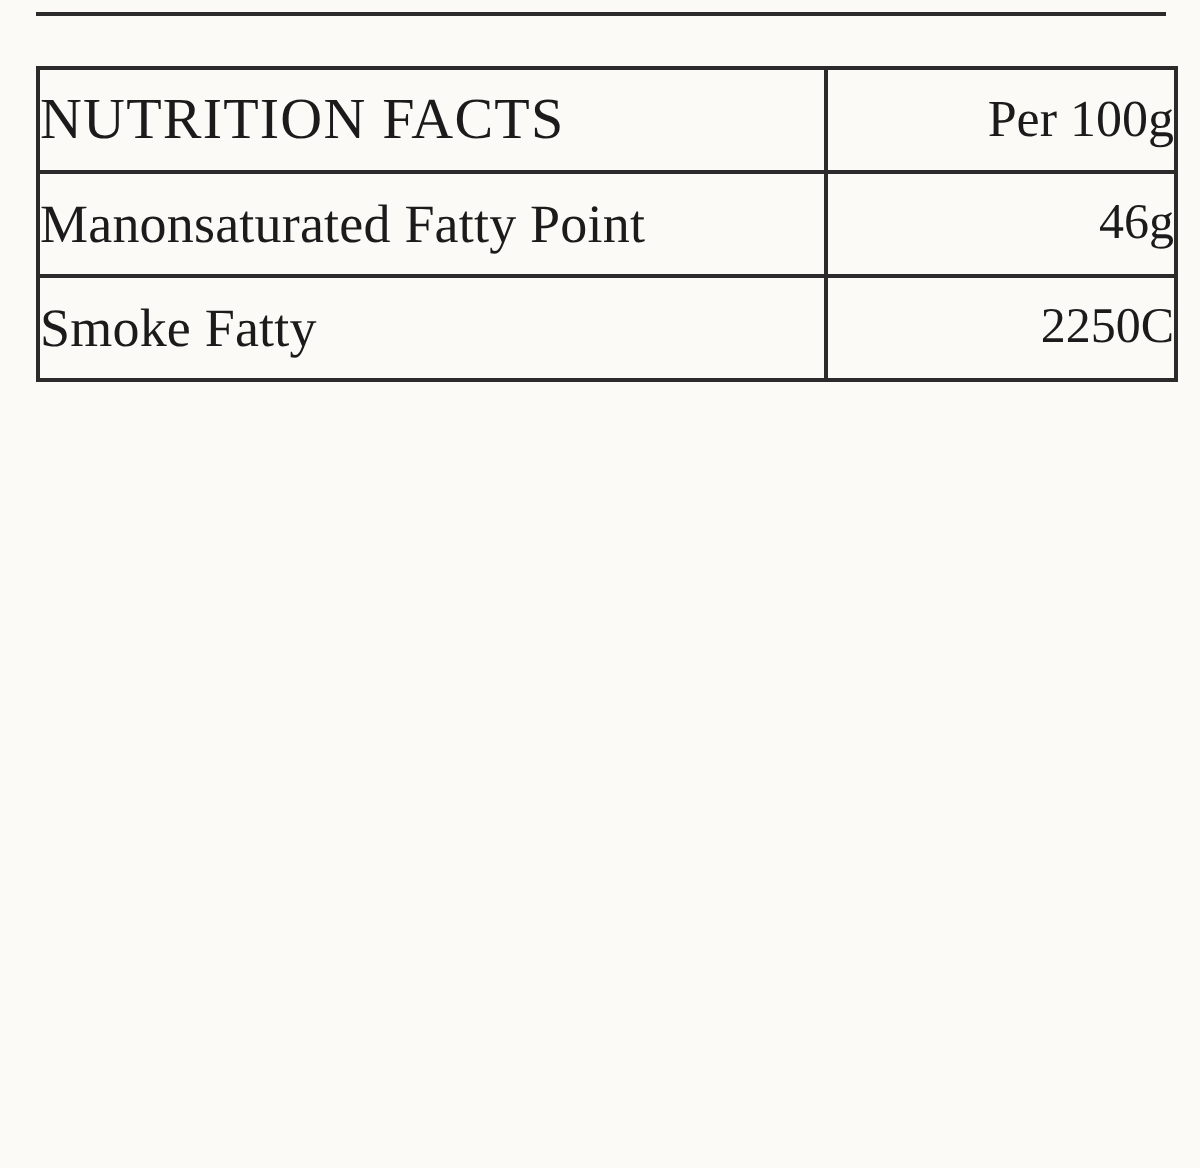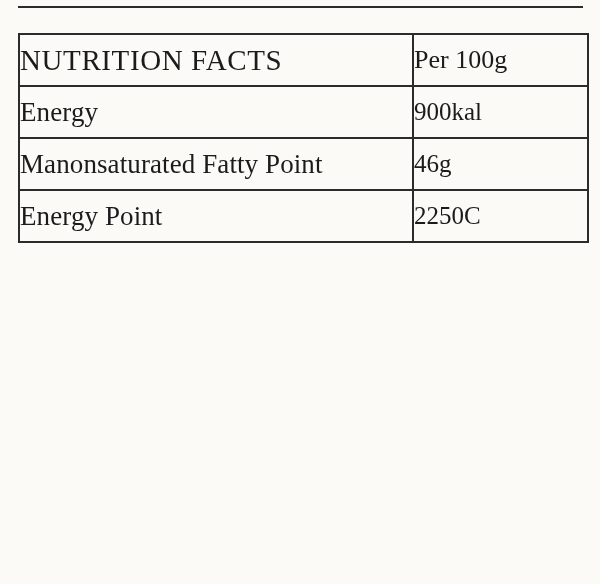--- a/index.html
+++ b/index.html
@@ -53,21 +53,21 @@
     padding-left: 10px;
     font-size: 27px;
     line-height: 1.05;
     letter-spacing: 0.1px;
     text-align: left;
     white-space: nowrap;
   }
   td.value {
     width: 173px;
     font-size: 25px;
-    text-align: left;
+    text-align: right;
     white-space: nowrap;
   }
   tr.head td.label {
     font-size: 29px;
     letter-spacing: 0.6px;
   }
   tr.head td.value {
     font-size: 26px;
   }
 </style>
@@ -79,28 +79,24 @@
   <div class="top-rule"></div>
 
   <div class="table-wrap">
     <table class="nutrition">
       <tbody>
         <tr class="head">
           <td class="label">NUTRITION FACTS</td>
           <td class="value">Per 100g</td>
         </tr>
         <tr>
-          <td class="label">Energy</td>
-          <td class="value">900kal</td>
-        </tr>
-        <tr>
           <td class="label">Manonsaturated Fatty Point</td>
           <td class="value">46g</td>
         </tr>
         <tr>
-          <td class="label">Energy Point</td>
+          <td class="label">Smoke Fatty</td>
           <td class="value">2250C</td>
         </tr>
       </tbody>
     </table>
   </div>
 
 </div>
 
 </body></html>

